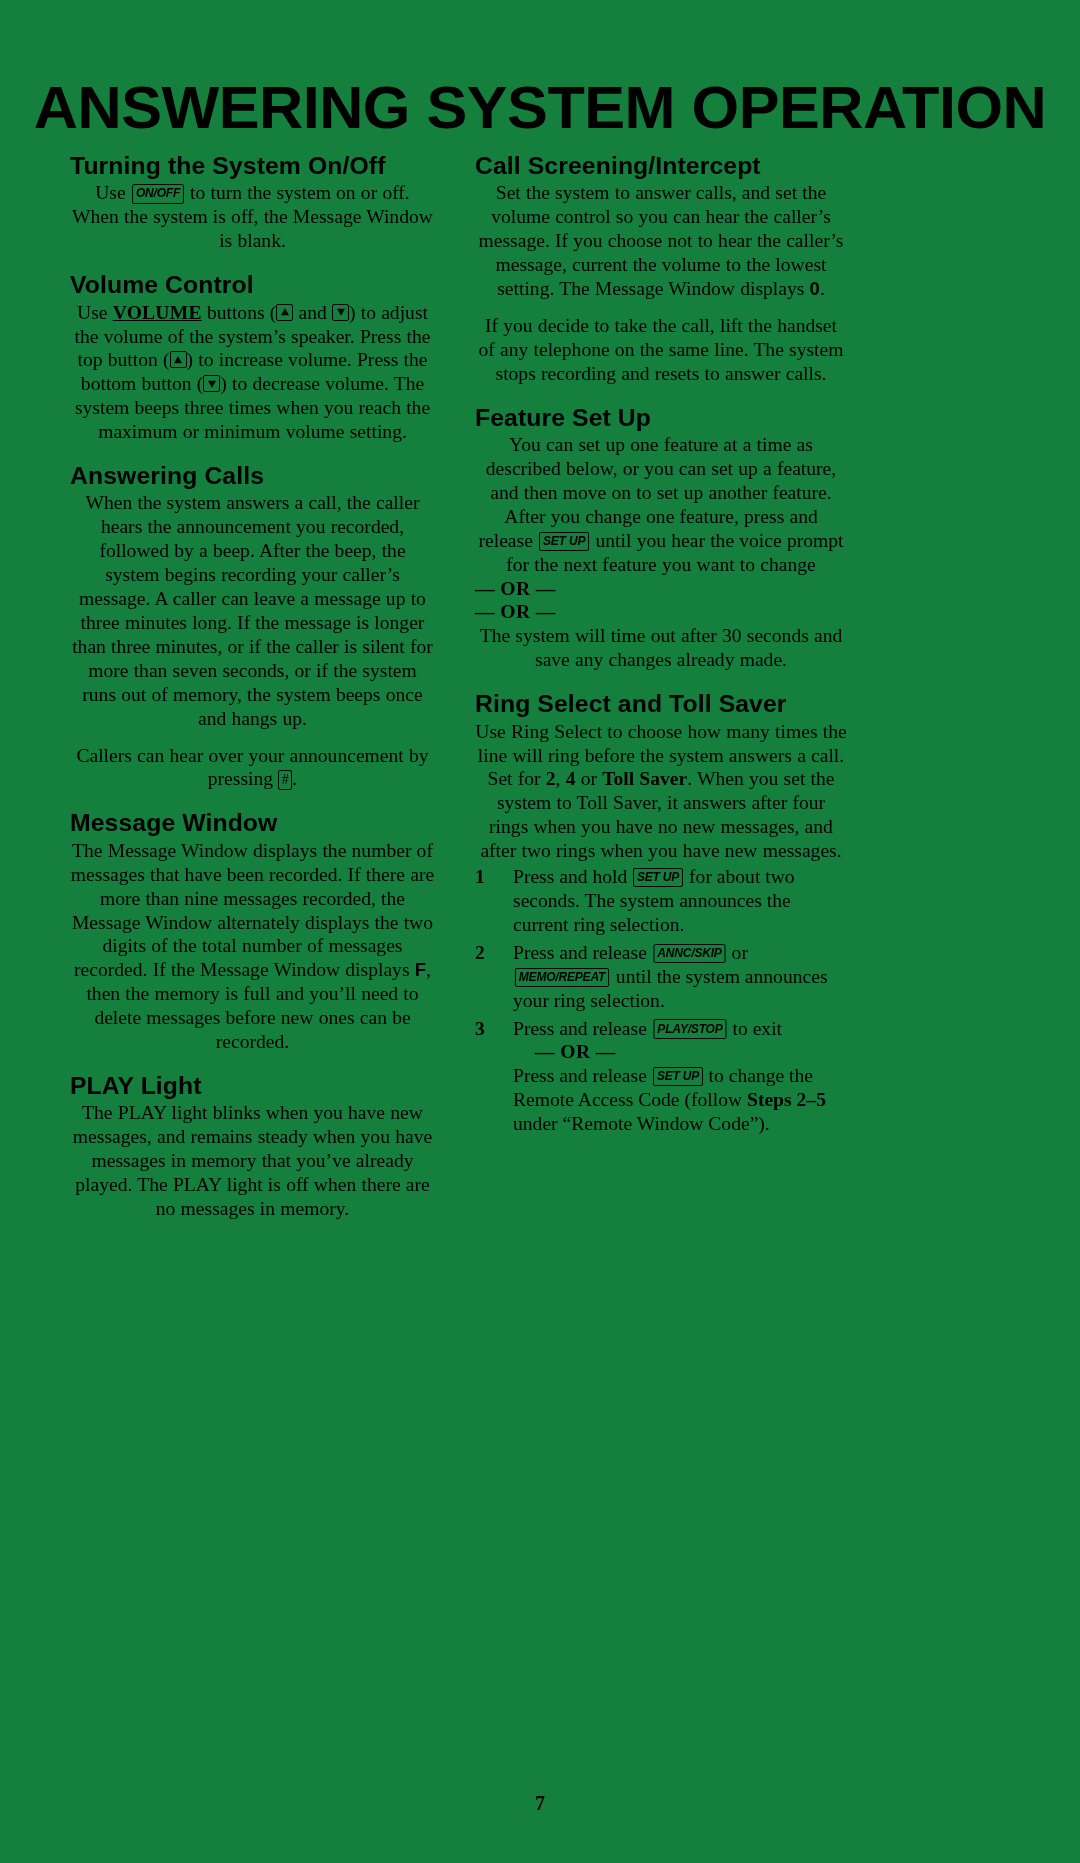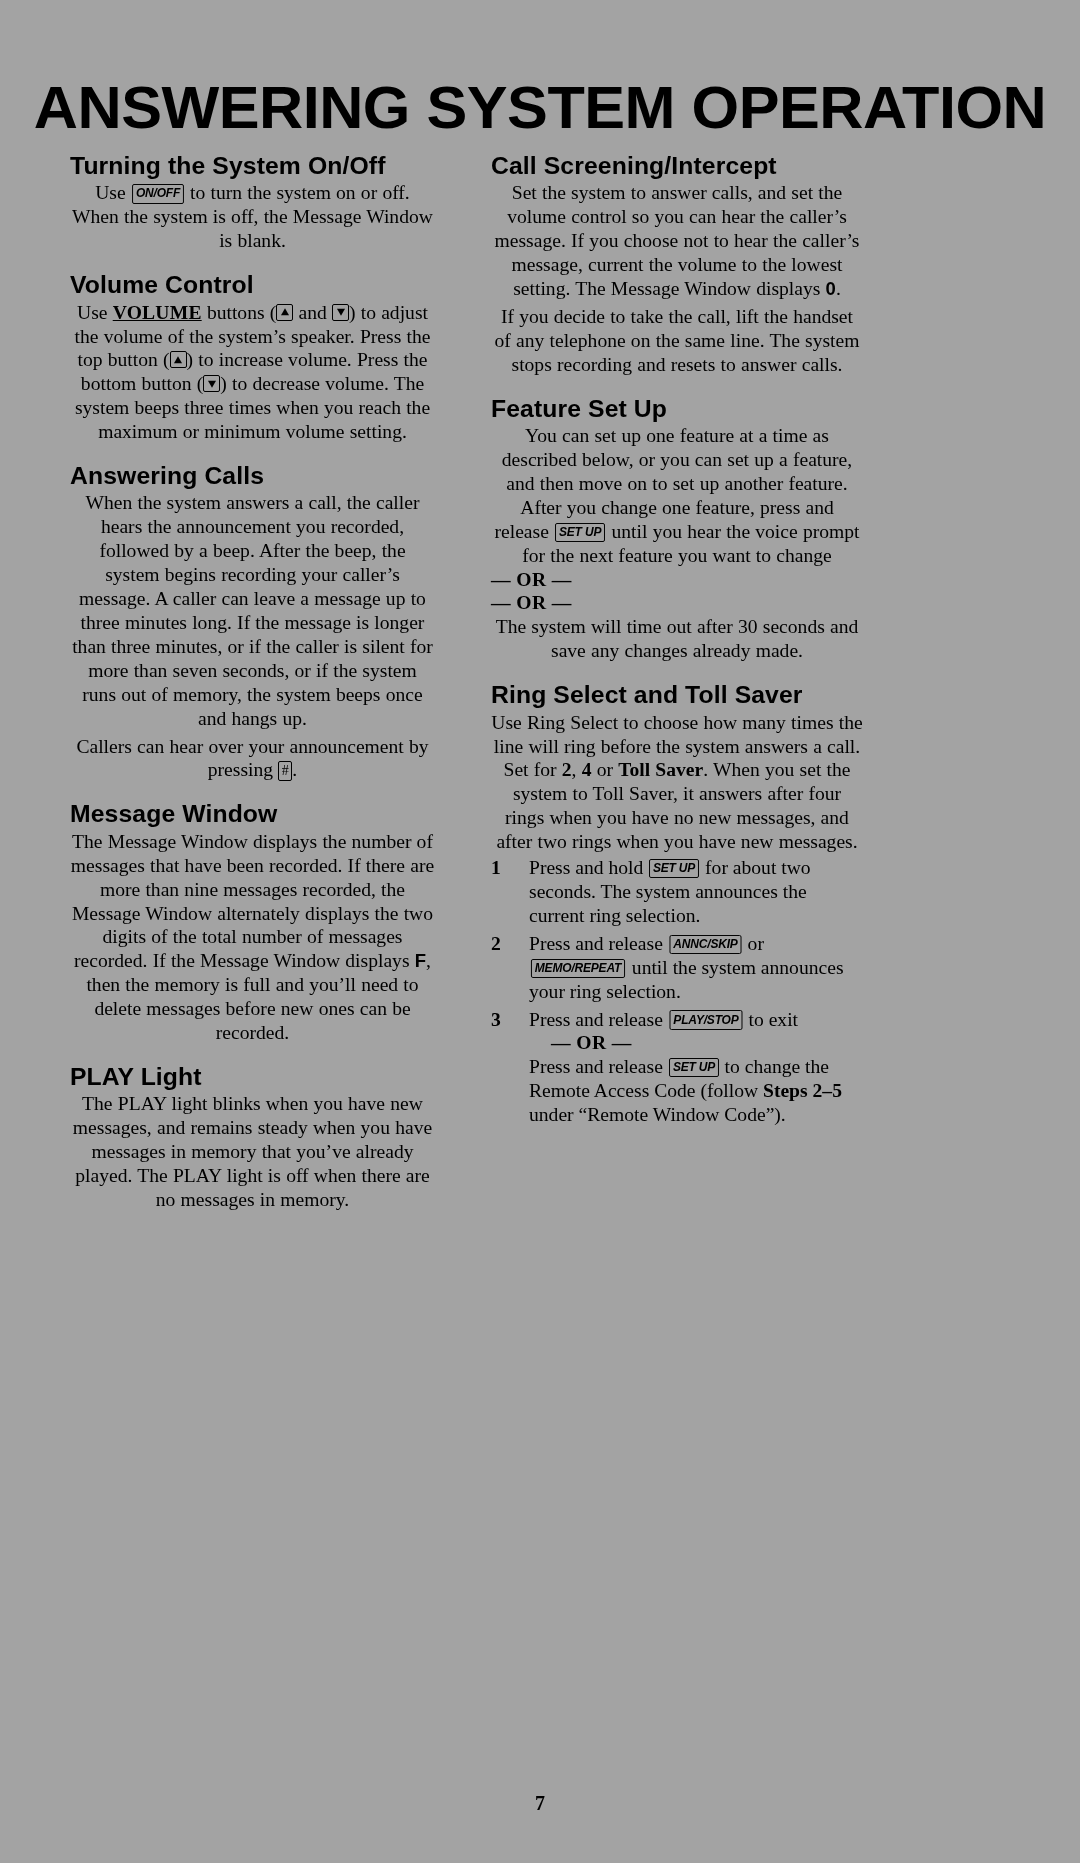--- a/index.html
+++ b/index.html
@@ -4,21 +4,21 @@
 <style>
   html, body {
     margin: 0;
     padding: 0;
     background: #ffffff;
   }
   .page {
     position: relative;
     width: 1080px;
     height: 1863px;
-    background: #a3a3a3;
+    background: #15803d;
     font-family: "Liberation Serif", serif;
     color: #000000;
     box-sizing: border-box;
     overflow: hidden;
   }
 
   
   .page-title {
     position: absolute;
     left: 0;
@@ -34,21 +34,21 @@
     white-space: nowrap;
   }
 
   
   .columns {
     position: absolute;
     left: 70px;
     top: 152px;
     width: 940px;
     display: flex;
-    gap: 56px;
+    gap: 40px;
   }
   .col {
     width: 365px;
   }
   .col-right {
     width: 372px;
   }
 
   h2.section-head {
     font-family: "Liberation Sans", sans-serif;
@@ -66,21 +66,21 @@
 
   p.body {
     margin: 0;
     padding: 0;
     font-family: "Liberation Serif", serif;
     font-size: 19.6px;
     line-height: 23.9px;
     text-align: center;
     word-spacing: 0.3px;
   }
-  p.body + p.body { margin-top: 4px; }
+  p.body + p.body { margin-top: 13px; }
 
   
   .key {
     display: inline-block;
     font-family: "Liberation Sans", sans-serif;
     font-style: italic;
     font-weight: bold;
     font-size: 12.5px;
     line-height: 1;
     letter-spacing: -0.2px;

